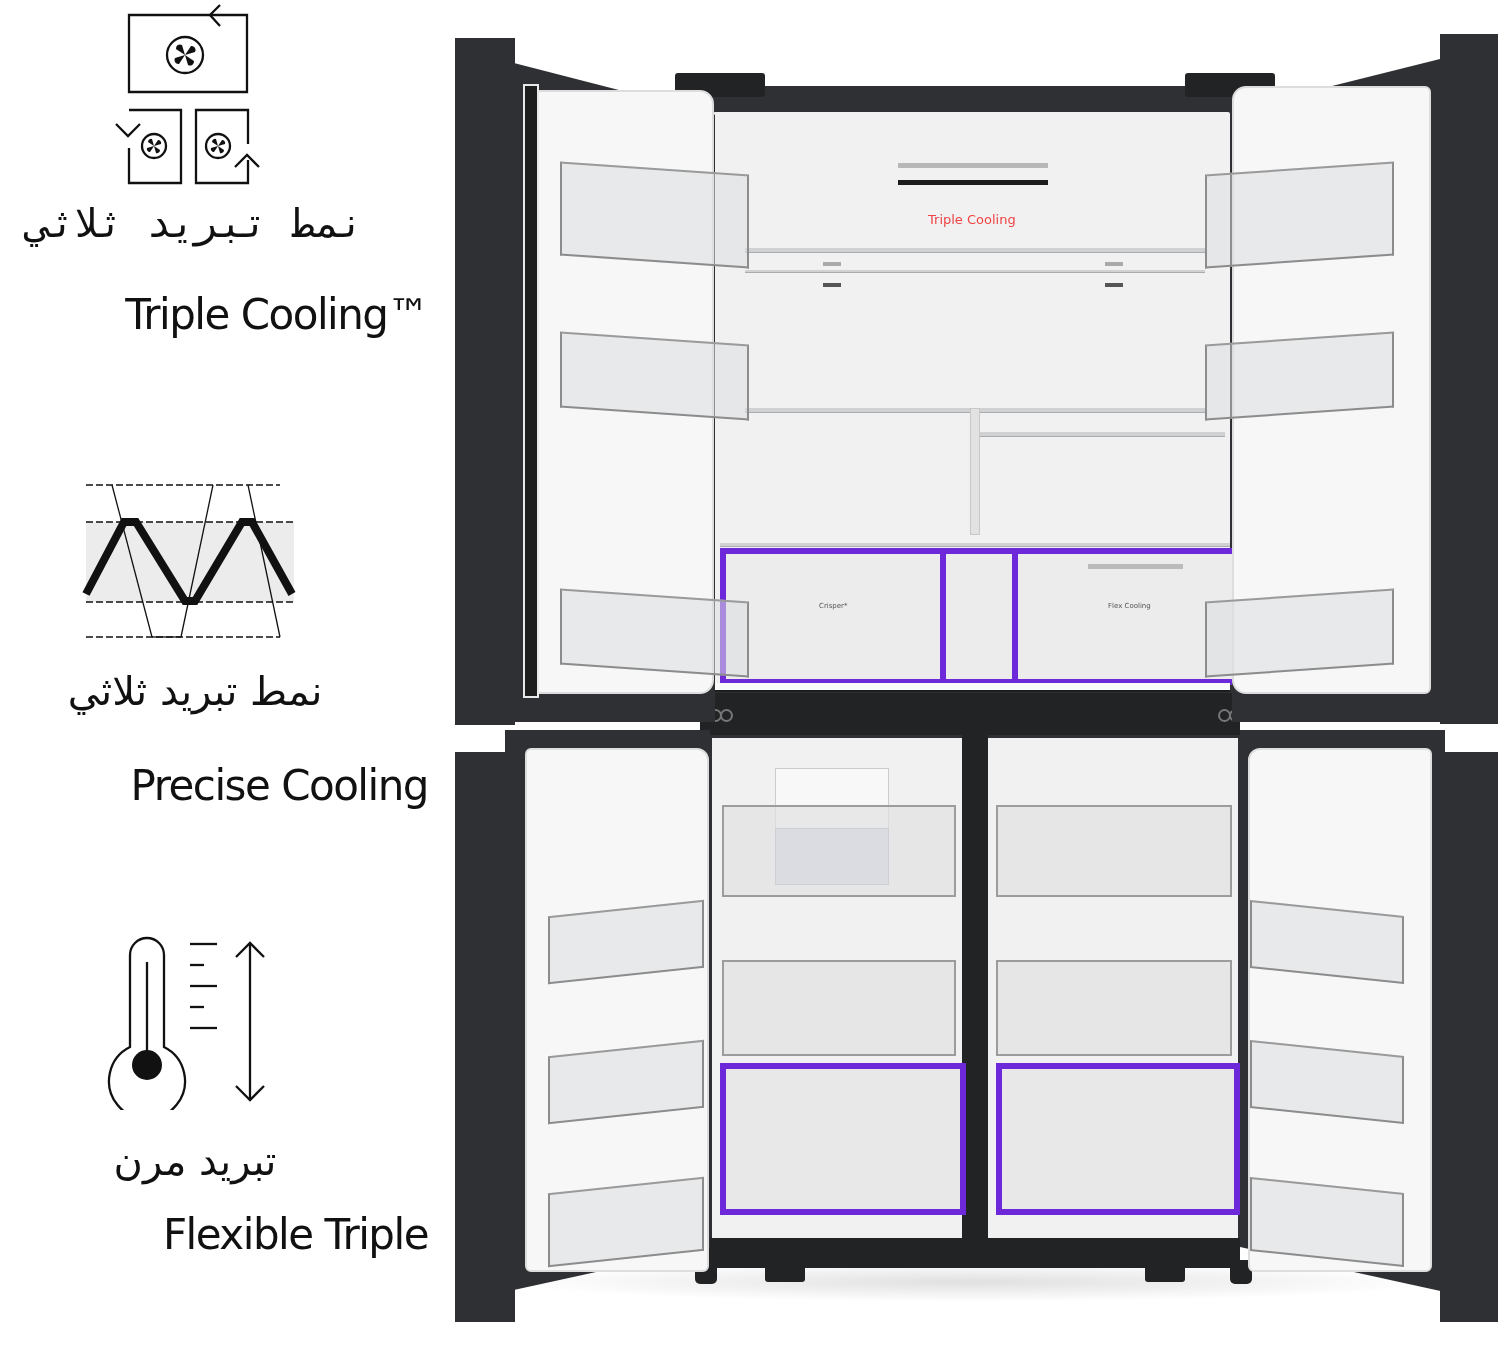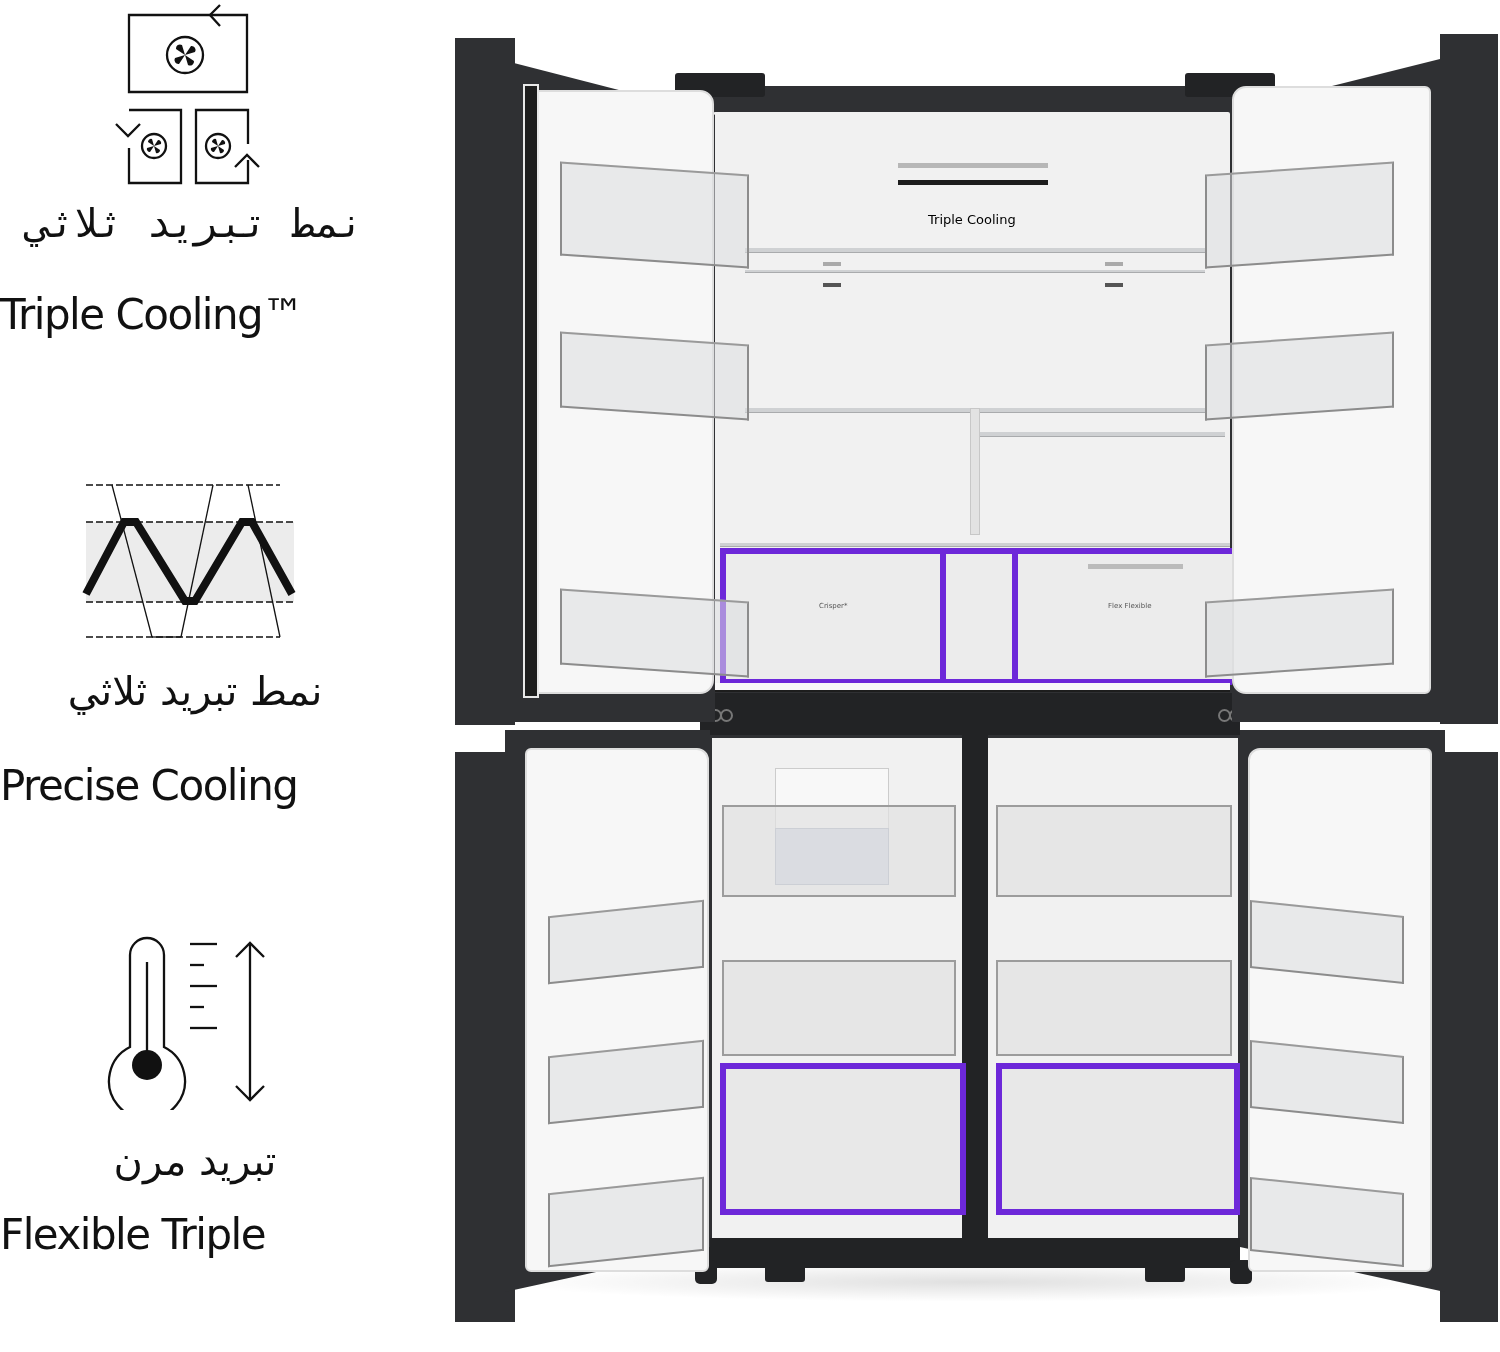--- a/index.html
+++ b/index.html
@@ -1,29 +1,29 @@
 <!DOCTYPE html>
 <html><head>
 <meta charset="utf-8">
 <style>
   html,body{margin:0;padding:0;background:#ffffff;}
   body{width:1500px;height:1352px;position:relative;overflow:hidden;font-family:"DejaVu Sans",sans-serif;color:#111;}
   .feat-ar{position:absolute;left:0;width:390px;text-align:center;font-family:"DejaVu Sans",sans-serif;font-size:40px;direction:rtl;color:#111;}
-  .feat-en{position:absolute;left:0;width:390px;text-align:left;font-family:"DejaVu Sans",sans-serif;font-size:42px;letter-spacing:-1.5px;color:#111;white-space:nowrap;}
+  .feat-en{position:absolute;left:0;width:390px;text-align:right;font-family:"DejaVu Sans",sans-serif;font-size:42px;letter-spacing:-1.5px;color:#111;white-space:nowrap;padding-left:38px;}
   svg{position:absolute;}
   
   .fr{position:absolute;}
   .dark{background:#2f3033;}
   .darker{background:#222325;}
   .inner{background:#f1f1f1;}
   .liner{background:#f7f7f7;}
   .shelfbin{position:absolute;border:2px solid #8c8c8c;border-top:2px solid #9a9a9a;background:rgba(220,222,224,0.55);}
   .glass{position:absolute;height:4px;background:#cfd1d3;border-bottom:1px solid #a9abad;}
   .label-sm{position:absolute;font-size:7px;color:#555;font-family:"DejaVu Sans",sans-serif;}
-  .tc-label{position:absolute;font-size:13px;color:#000000;font-family:"DejaVu Sans",sans-serif;}
+  .tc-label{position:absolute;font-size:13px;color:#ef4444;font-family:"DejaVu Sans",sans-serif;}
   .drawer{position:absolute;border:6px solid #6d28d9;background:#ececec;}
   .basket{position:absolute;border:2px solid #9c9c9c;background:rgba(225,225,225,0.7);}
 </style>
 </head>
 <body>
 
 <div>
 
   <svg style="left:110px;top:0;" width="160" height="190" viewBox="0 0 160 190">
     <g fill="none" stroke="#111" stroke-width="2.3">
@@ -110,21 +110,21 @@
   <div class="fr" style="left:970px;top:408px;width:8px;height:125px;background:#e2e2e2;border:1px solid #c7c7c7;"></div>
   <div class="glass" style="left:980px;top:432px;width:245px;"></div>
   <div class="glass" style="left:720px;top:543px;width:510px;height:3px;"></div>
 
   <div class="drawer" style="left:720px;top:548px;width:214px;height:125px;">
     <div class="label-sm" style="left:93px;top:48px;">Crisper*</div>
   </div>
   <div class="drawer" style="left:940px;top:548px;width:66px;height:125px;"></div>
   <div class="drawer" style="left:1012px;top:548px;width:216px;height:125px;">
     <div class="fr" style="left:70px;top:10px;width:95px;height:5px;background:#bbb;"></div>
-    <div class="label-sm" style="left:90px;top:48px;">Flex Flexible</div>
+    <div class="label-sm" style="left:90px;top:48px;">Flex Cooling</div>
   </div>
   <div class="fr" style="left:713px;top:683px;width:517px;height:7px;background:#f9f9f9;border-bottom:2px solid #1d1d1d;"></div>
 
   <div class="fr darker" style="left:700px;top:693px;width:540px;height:42px;"></div>
   <div class="fr" style="left:709px;top:709px;width:9px;height:9px;border-radius:50%;border:2px solid #777;"></div>
   <div class="fr" style="left:720px;top:709px;width:9px;height:9px;border-radius:50%;border:2px solid #777;"></div>
   <div class="fr" style="left:1218px;top:709px;width:9px;height:9px;border-radius:50%;border:2px solid #777;"></div>
   <div class="fr" style="left:1229px;top:709px;width:9px;height:9px;border-radius:50%;border:2px solid #777;"></div>
 
   <div class="fr inner" style="left:712px;top:738px;width:250px;height:500px;"></div>

